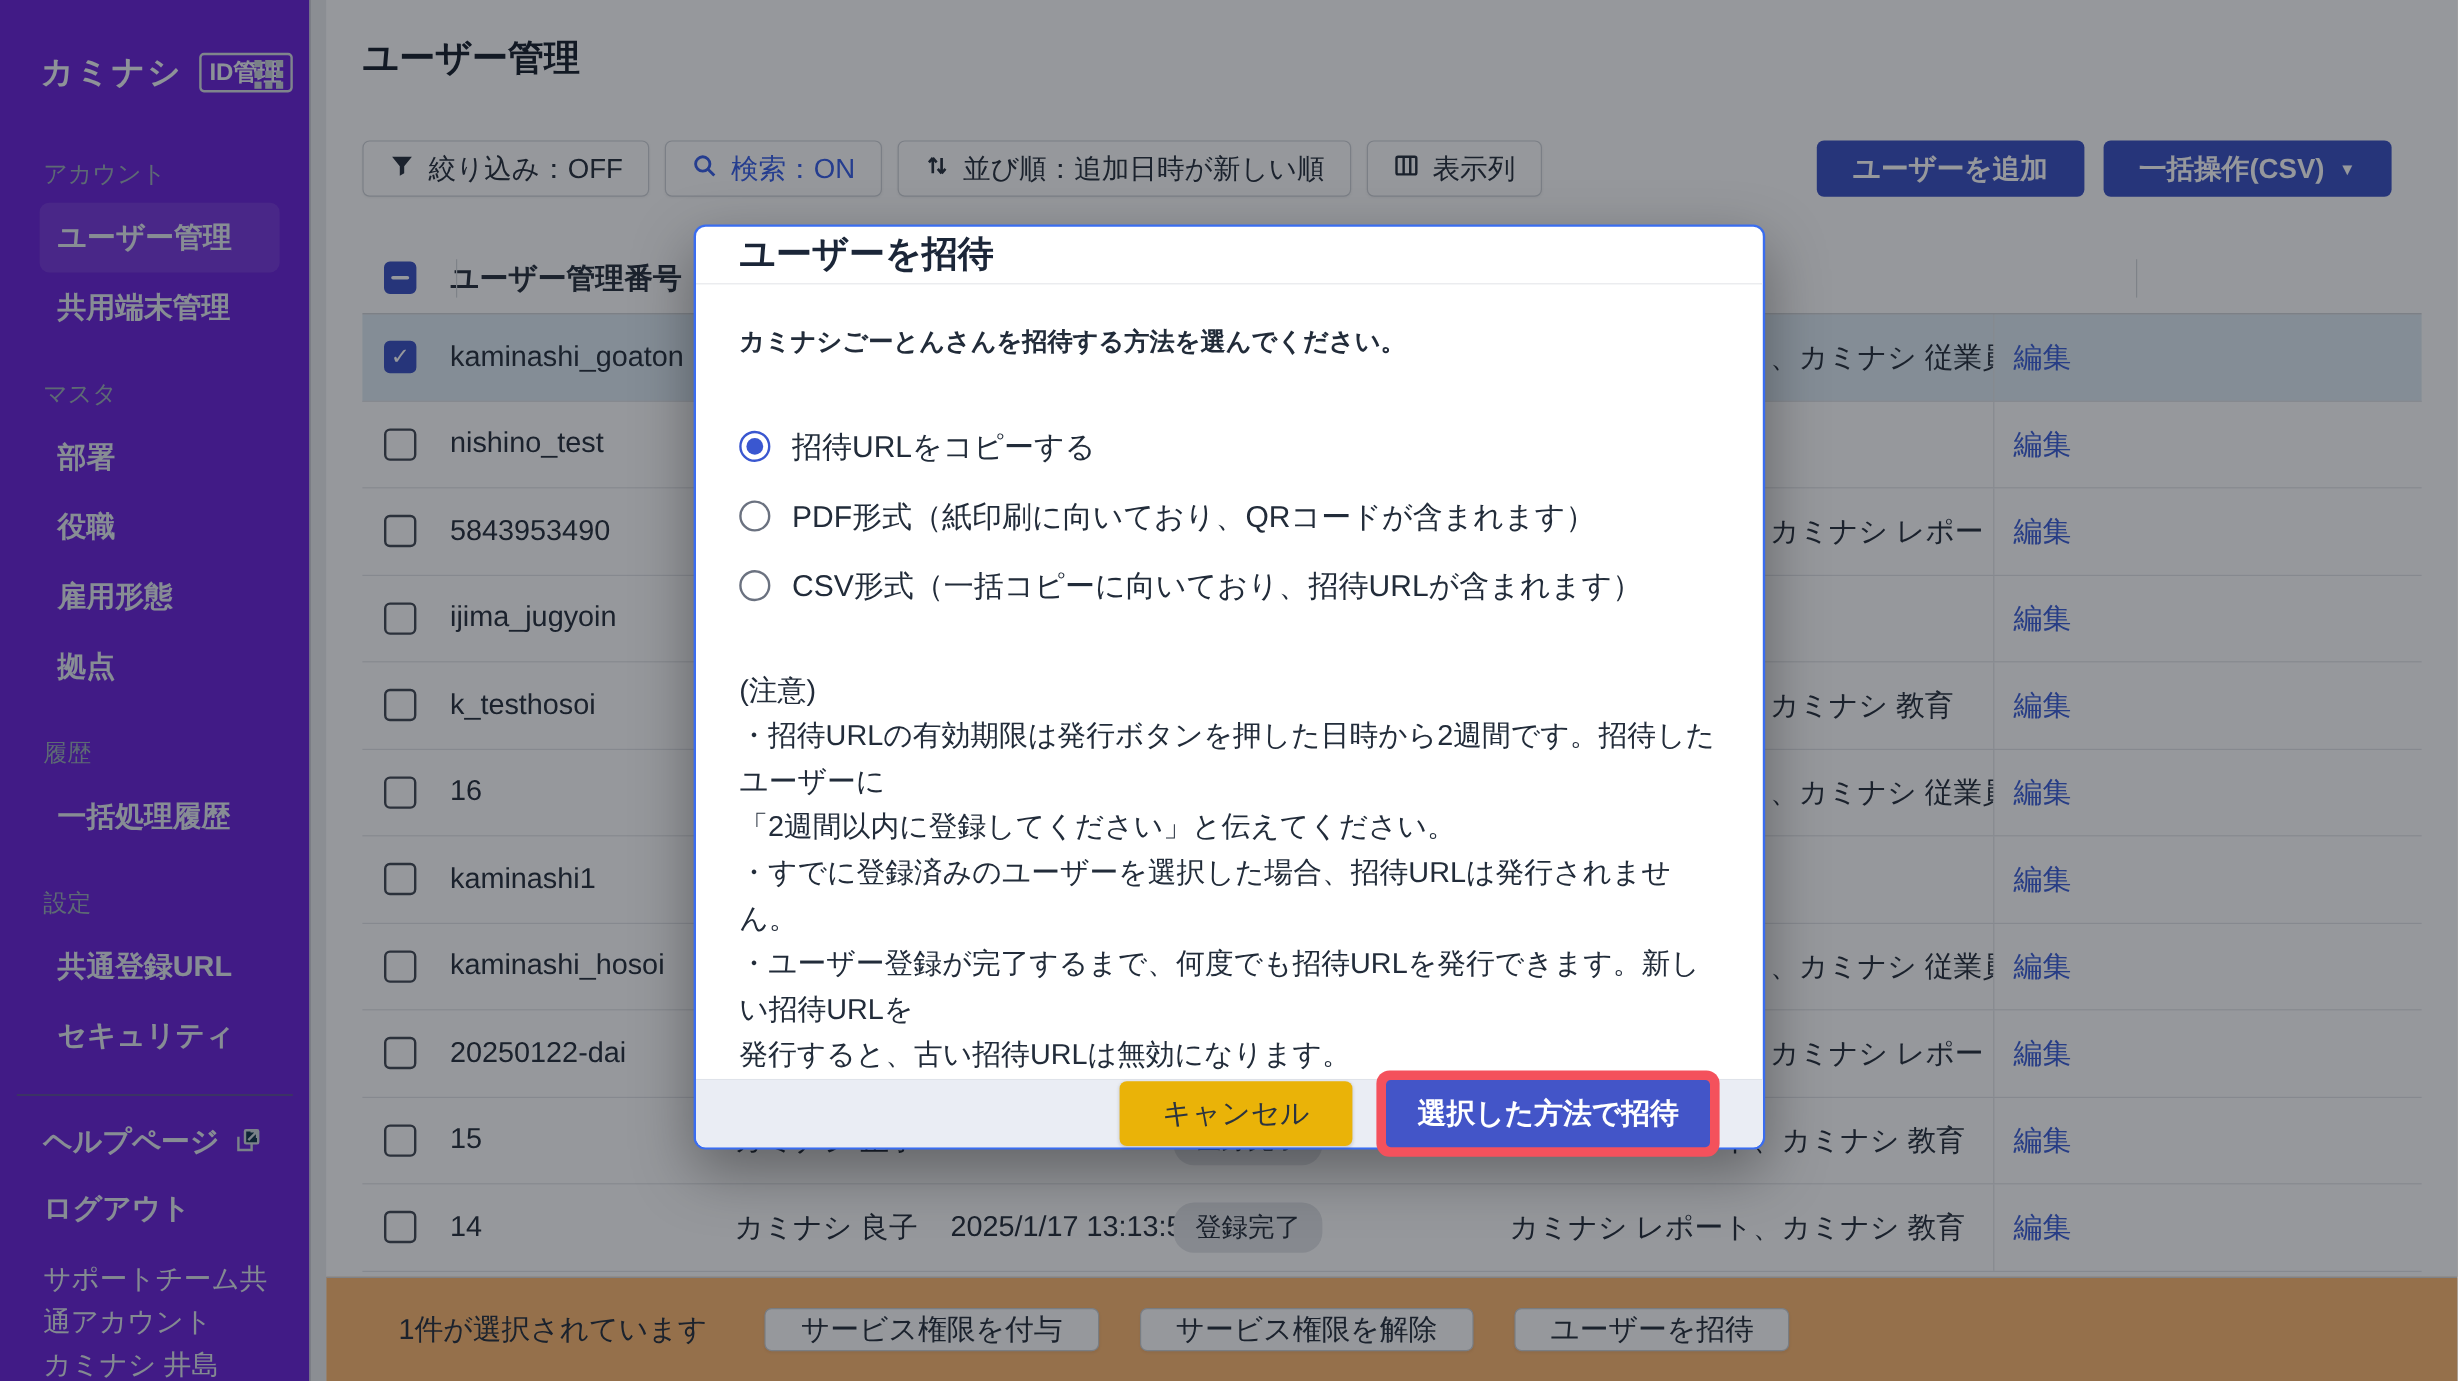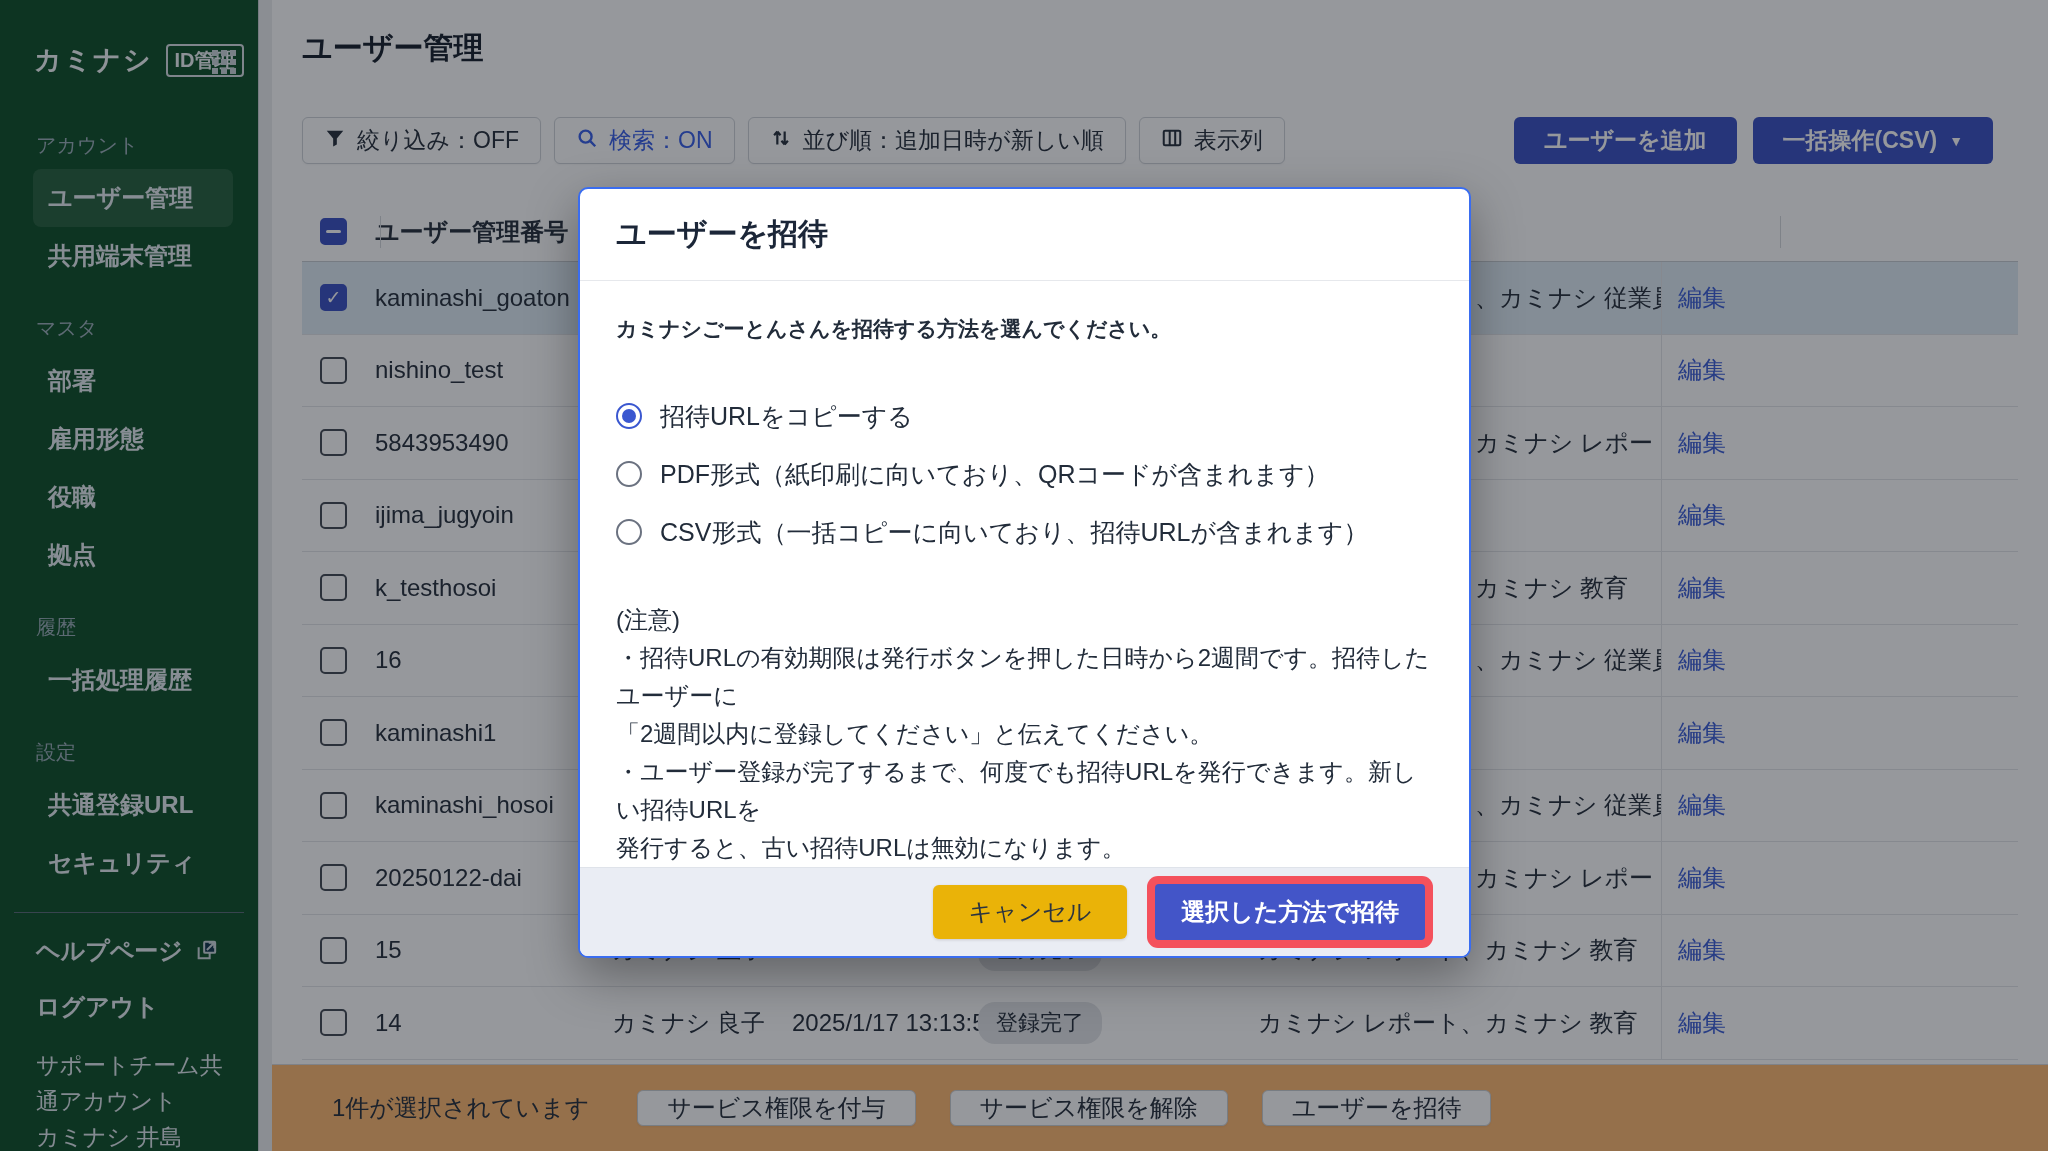--- a/index.html
+++ b/index.html
@@ -3,21 +3,21 @@
 <meta charset="utf-8">
 <style>
   * { margin:0; padding:0; box-sizing:border-box; }
   html,body { background:#555; }
   .page {
     position:relative; width:2048px; height:1151px; overflow:hidden;
     background:#ffffff; font-family:"Liberation Sans","DejaVu Sans",sans-serif;
     color:#2b3440;
   }
   
-  .sidebar { position:absolute; left:0; top:0; width:258px; height:100%; background:#14532d; color:#e8eef2; }
+  .sidebar { position:absolute; left:0; top:0; width:258px; height:100%; background:#6d28d9; color:#e8eef2; }
   .logo-row { position:absolute; top:42px; left:34px; display:flex; align-items:center; gap:13px; }
   .logo-text { font-size:27px; font-weight:bold; letter-spacing:2px; color:#f2f6f8; }
   .logo-badge { border:2px solid #d7dfe4; border-radius:4px; padding:1px 7px; font-size:20px; font-weight:bold; color:#eef3f6; }
   .apps-icon { position:absolute; top:50px; right:22px; display:grid; grid-template-columns:repeat(3,6px); grid-gap:3px; cursor:pointer; }
   .apps-icon i { width:6px; height:6px; background:#cdd6db; display:block; }
   .nav { position:absolute; top:118px; left:0; right:0; }
   .nav-label { margin:30px 0 10px 36px; font-size:20px; color:#9db0ba; }
   .nav .sec:first-child .nav-label { margin-top:14px; }
   .nav-item { height:58px; display:flex; align-items:center; padding-left:48px; font-size:24px; font-weight:bold; color:#e6edf1; cursor:pointer; }
   .nav-item.active { background:rgba(255,255,255,0.10); border-radius:8px; margin:0 25px 0 33px; padding-left:15px; }
@@ -102,22 +102,22 @@
     </span>
     <nav class="nav">
         <div class="sec">
           <div class="nav-label">アカウント</div>
           <div class="nav-item active">ユーザー管理</div>
           <div class="nav-item">共用端末管理</div>
         </div>
         <div class="sec">
           <div class="nav-label">マスタ</div>
           <div class="nav-item">部署</div>
+          <div class="nav-item">役職</div>
           <div class="nav-item">雇用形態</div>
-          <div class="nav-item">役職</div>
           <div class="nav-item">拠点</div>
         </div>
         <div class="sec">
           <div class="nav-label">履歴</div>
           <div class="nav-item">一括処理履歴</div>
         </div>
         <div class="sec">
           <div class="nav-label">設定</div>
           <div class="nav-item">共通登録URL</div>
           <div class="nav-item">セキュリティ</div>
@@ -373,20 +373,21 @@
           </div>
           <div class="radio-row">
             <span class="radio"></span>
             <span class="radio-label">CSV形式（一括コピーに向いており、招待URLが含まれます）</span>
           </div>
         </div>
       <div class="notes" id="notes">
           <div>(注意)</div>
           <div>・招待URLの有効期限は発行ボタンを押した日時から2週間です。招待したユーザーに</div>
           <div>「2週間以内に登録してください」と伝えてください。</div>
+          <div>・すでに登録済みのユーザーを選択した場合、招待URLは発行されません。</div>
           <div>・ユーザー登録が完了するまで、何度でも招待URLを発行できます。新しい招待URLを</div>
           <div>発行すると、古い招待URLは無効になります。</div>
         </div>
     </div>
     <div class="modal-footer">
       <button class="cancel-btn">キャンセル</button>
       <button class="confirm-btn">選択した方法で招待</button>
     </div>
   </div>
 

